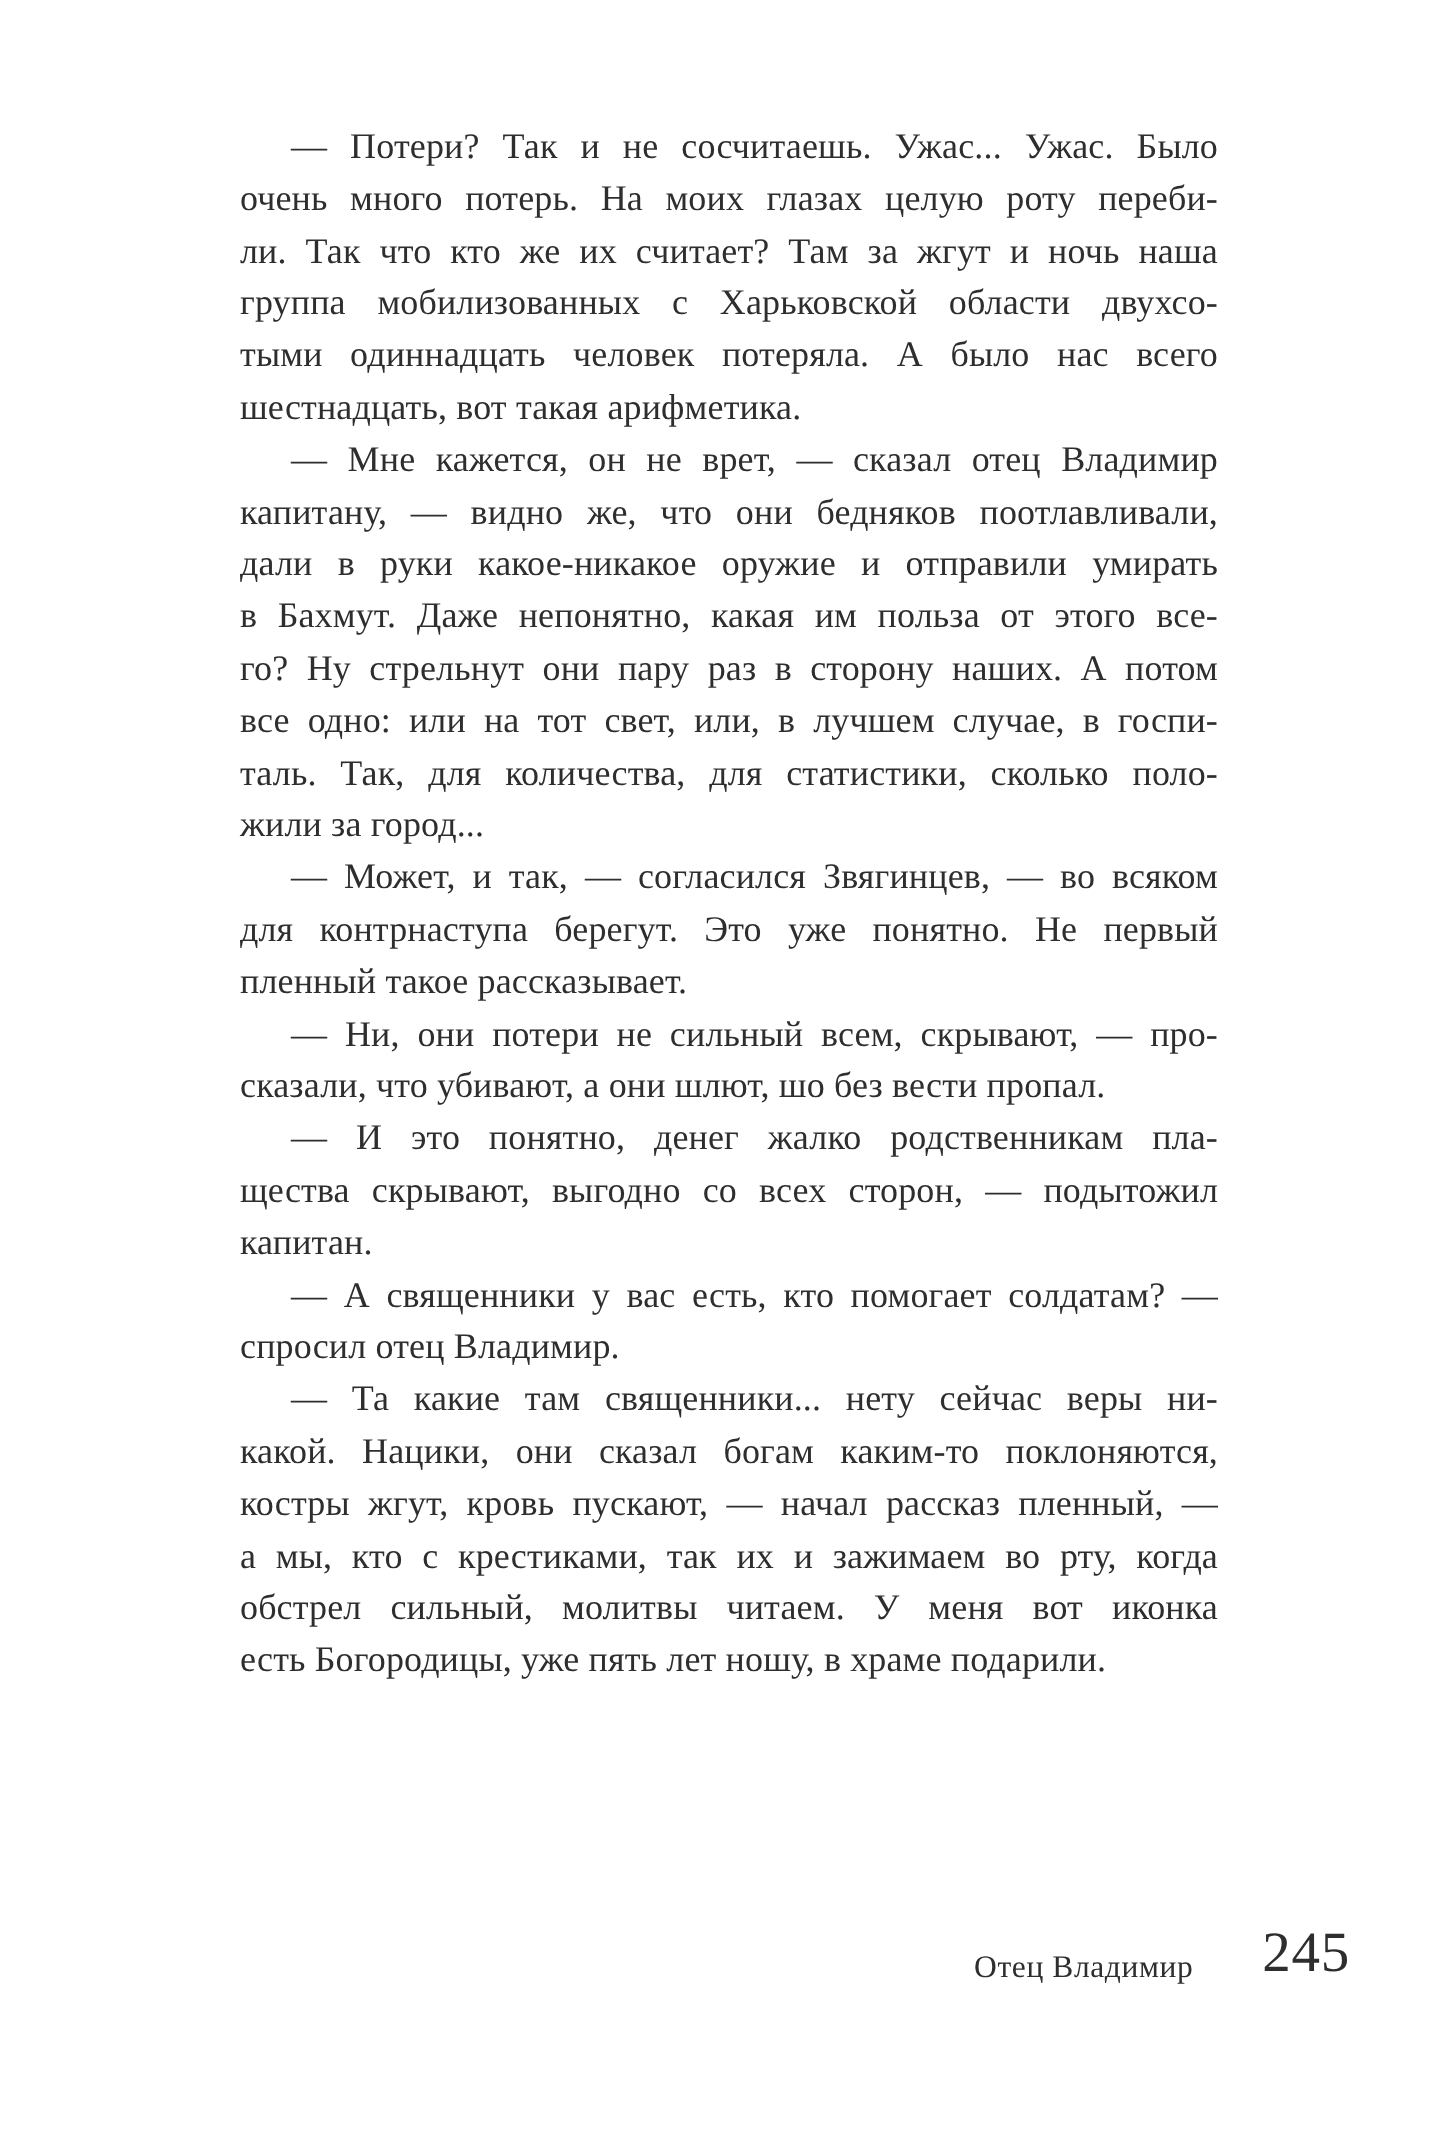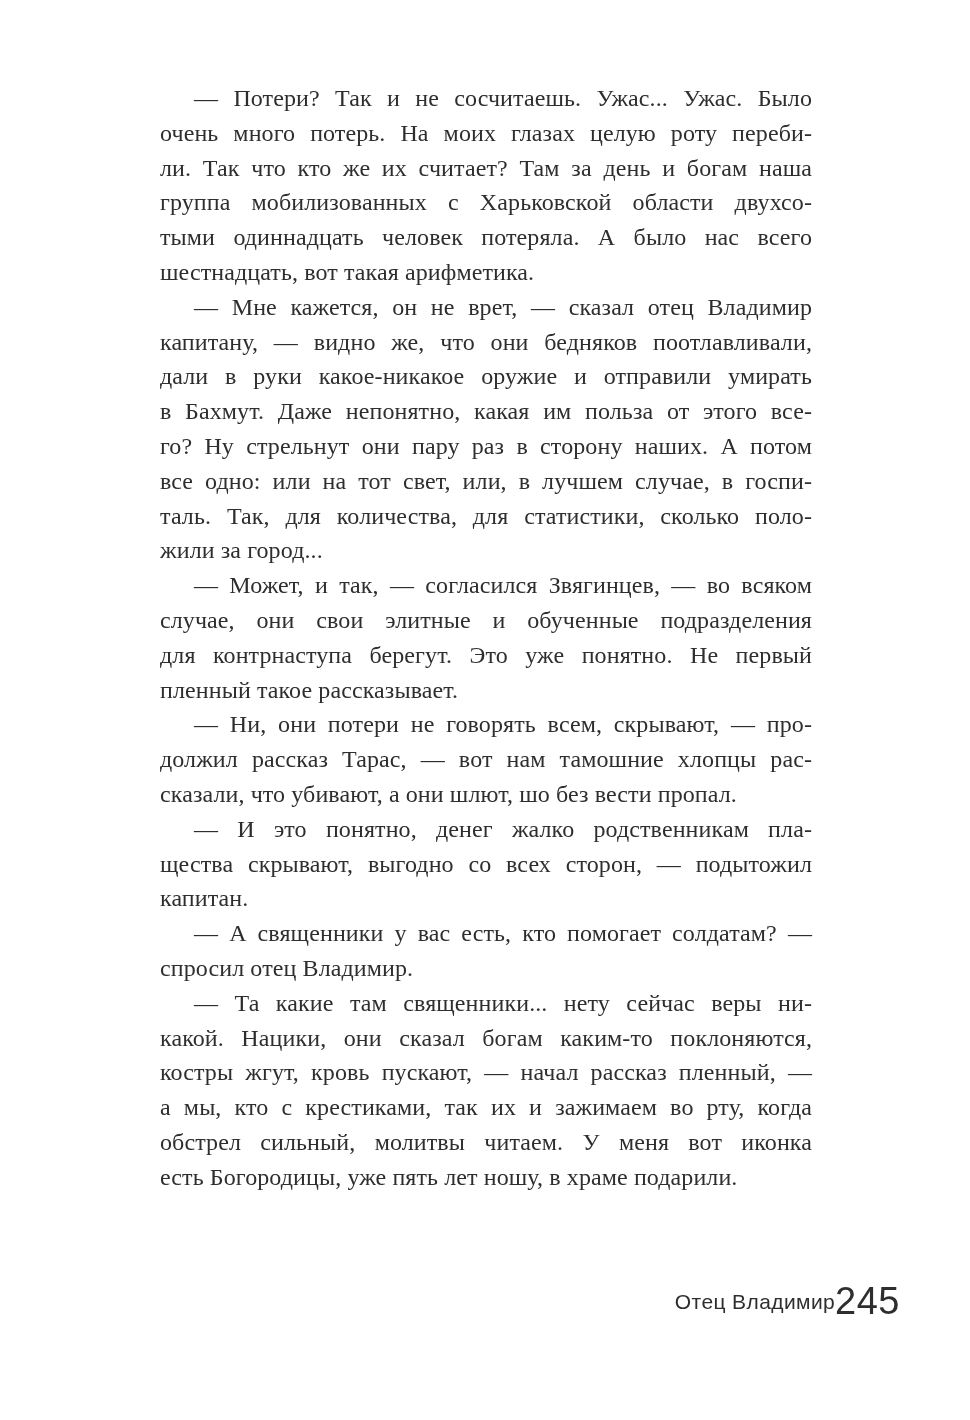--- a/index.html
+++ b/index.html
@@ -42,66 +42,65 @@
     text-align: left;
     text-align-last: left;
   }
   .page-footer {
     position: absolute;
     left: 160px;
     top: 1280px;
     width: 740px;
     display: flex;
     justify-content: flex-end;
-    align-items: center;
-    font-family: Liberation Sans, sans-serif;
+    align-items: flex-end;
+    gap: 46px;
+    font-family: Liberation Serif, serif;
   }
   .running-title {
     font-size: 21px;
     letter-spacing: 0.4px;
     color: #2e2e2e;
   }
   .page-number {
     font-size: 38px;
     letter-spacing: 0.5px;
     color: #2e2e2e;
   }
 </style>
 </head>
 <body>
 
 <div class="book-page">
   <div class="text-block" id="paragraphs">
       <div class="paragraph">
         <div class="line first">— Потери? Так и не сосчитаешь. Ужас... Ужас. Было</div>
         <div class="line">очень много потерь. На моих глазах целую роту переби-</div>
-        <div class="line">ли. Так что кто же их считает? Там за день и богам наша</div>
+        <div class="line">ли. Так что кто же их считает? Там за жгут и ночь наша</div>
         <div class="line">группа мобилизованных с Харьковской области двухсо-</div>
         <div class="line">тыми одиннадцать человек потеряла. А было нас всего</div>
         <div class="line last">шестнадцать, вот такая арифметика.</div>
       </div>
       <div class="paragraph">
         <div class="line first">— Мне кажется, он не врет, — сказал отец Владимир</div>
         <div class="line">капитану, — видно же, что они бедняков поотлавливали,</div>
         <div class="line">дали в руки какое-никакое оружие и отправили умирать</div>
         <div class="line">в Бахмут. Даже непонятно, какая им польза от этого все-</div>
         <div class="line">го? Ну стрельнут они пару раз в сторону наших. А потом</div>
         <div class="line">все одно: или на тот свет, или, в лучшем случае, в госпи-</div>
         <div class="line">таль. Так, для количества, для статистики, сколько поло-</div>
         <div class="line last">жили за город...</div>
       </div>
       <div class="paragraph">
         <div class="line first">— Может, и так, — согласился Звягинцев, — во всяком</div>
-        <div class="line">случае, они свои элитные и обученные подразделения</div>
         <div class="line">для контрнаступа берегут. Это уже понятно. Не первый</div>
         <div class="line last">пленный такое рассказывает.</div>
       </div>
       <div class="paragraph">
-        <div class="line first">— Ни, они потери не говорять всем, скрывают, — про-</div>
-        <div class="line">должил рассказ Тарас, — вот нам тамошние хлопцы рас-</div>
+        <div class="line first">— Ни, они потери не сильный всем, скрывают, — про-</div>
         <div class="line last">сказали, что убивают, а они шлют, шо без вести пропал.</div>
       </div>
       <div class="paragraph">
         <div class="line first">— И это понятно, денег жалко родственникам пла-</div>
         <div class="line">щества скрывают, выгодно со всех сторон, — подытожил</div>
         <div class="line last">капитан.</div>
       </div>
       <div class="paragraph">
         <div class="line first">— А священники у вас есть, кто помогает солдатам? —</div>
         <div class="line last">спросил отец Владимир.</div>

